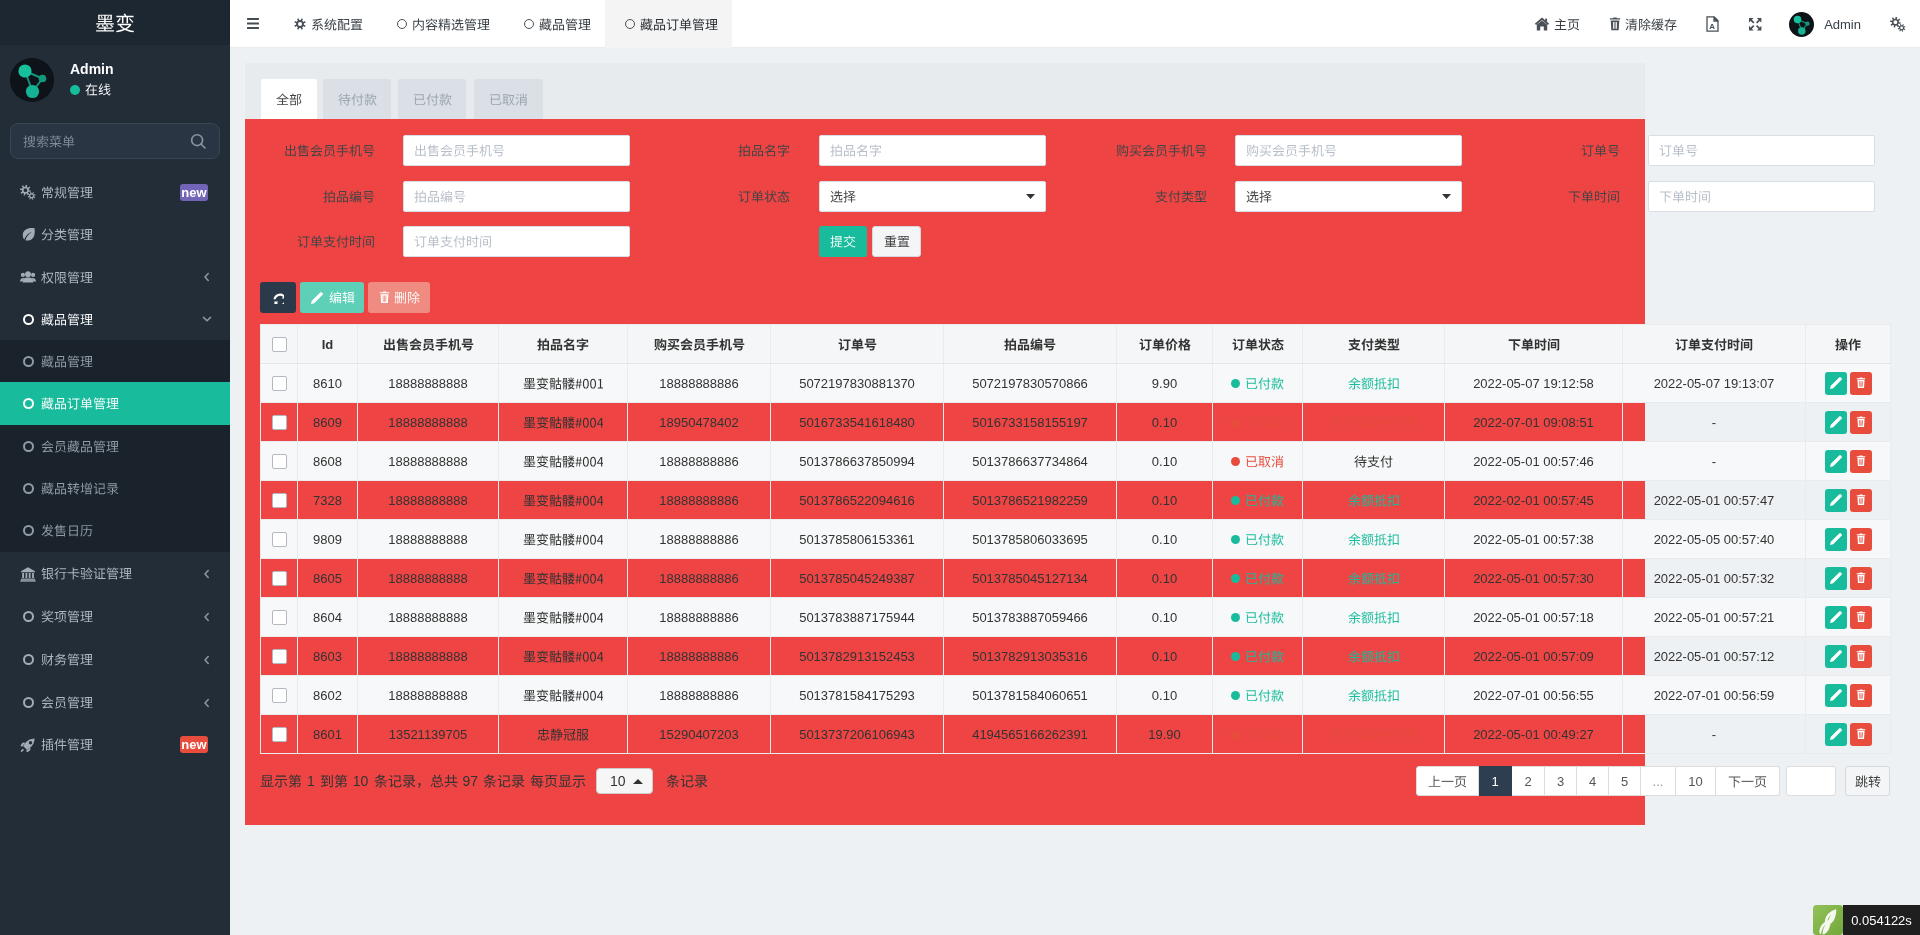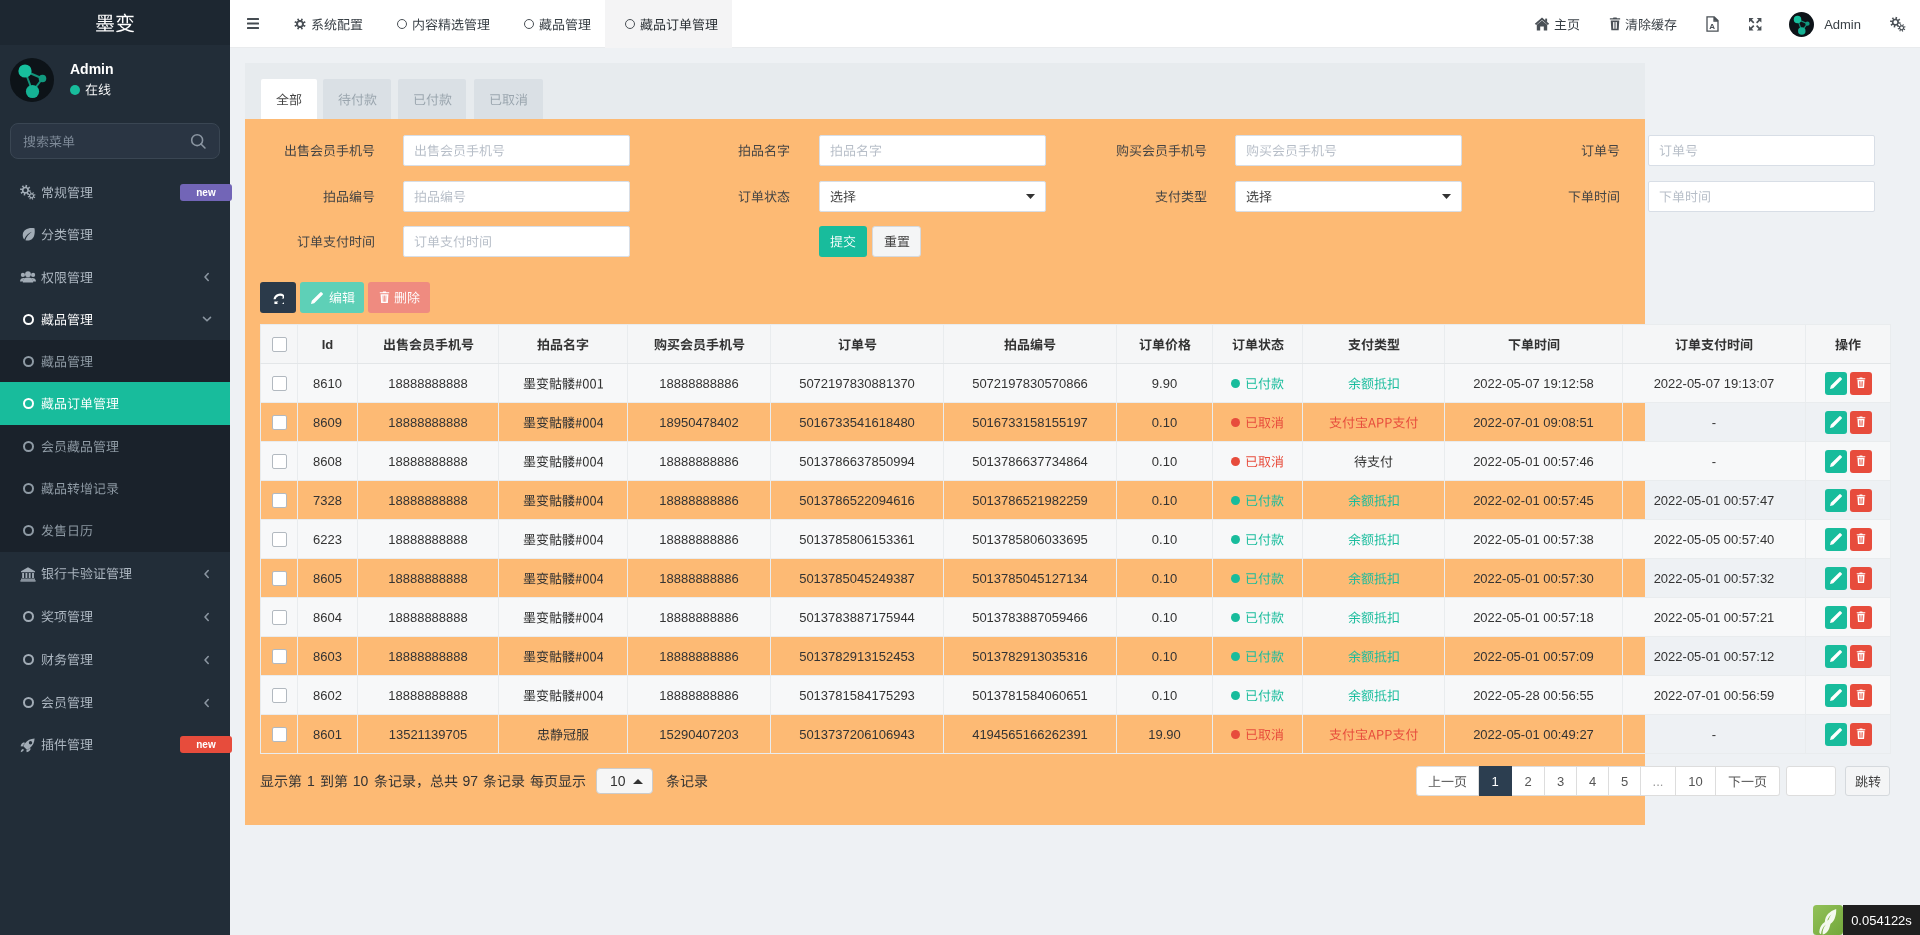--- a/index.html
+++ b/index.html
@@ -6,25 +6,25 @@
 .abs{position:absolute}
 .flex{display:flex;align-items:center}
 .sidebar{position:absolute;left:0;top:0;width:230px;height:935px;background:#222d38}
 .logo{height:45px;background:#1d2731;display:flex;align-items:center;justify-content:center}
 .search{position:absolute;left:10px;top:123px;width:210px;height:36px;background:#2a3543;border:1px solid #3a4653;border-radius:8px;display:flex;align-items:center;padding:0 12px}
 .mrow{position:absolute;left:0;right:0;display:flex;align-items:center}
 .mico{position:absolute;left:20px;width:16px;display:flex;justify-content:center}
 .mtxt{position:absolute;left:41px}
 .mchev{position:absolute;right:18px}
 .ring{display:block;border-radius:50%}
-.badge{position:absolute;left:180px;width:52px;height:17px;border-radius:3px;color:#fff;font-weight:bold;font-size:10px;display:flex;align-items:center;justify-content:center}
+.badge{position:absolute;left:180px;width:28px;height:17px;border-radius:3px;color:#fff;font-weight:bold;font-size:13px;display:flex;align-items:center;justify-content:center}
 .navbar{position:absolute;left:230px;top:0;width:1690px;height:48px;background:#fff;border-bottom:1px solid #e9ebed}
 .ntab{height:48px;display:flex;align-items:center;padding:0 14px 0 20px;color:#383f45}
 .ntab .ic{margin-right:5px;display:flex}
-.panel{position:absolute;left:245px;top:63px;width:1400px;height:762px;background:#fdba74}
+.panel{position:absolute;left:245px;top:63px;width:1400px;height:762px;background:#ef4444}
 .tabstrip{position:absolute;left:0;top:0;width:100%;height:56px;background:#e7ebee}
 .ptab{position:absolute;bottom:0;height:40px;display:flex;align-items:center;justify-content:center;border-radius:2px 2px 0 0}
 .inp{position:absolute;height:31px;border:1px solid #d8dee6;border-radius:2px;background:#fff;display:flex;align-items:center;padding:0 10px}
 .lbl{position:absolute;height:31px;display:flex;align-items:center;justify-content:flex-end;color:#444}
 .btn{position:absolute;height:31px;border-radius:3px;display:flex;align-items:center;justify-content:center;color:#fff}
 table.bt{border-collapse:collapse;table-layout:fixed;width:1630px}
 table.bt td,table.bt th{border:1px solid #e9ecee;height:39px;text-align:center;vertical-align:middle;color:#333;font-weight:normal;padding:0;overflow:hidden}
 table.bt thead th{background:#f5f6f7;border-bottom:1px solid #e3e6e8}
 table.bt tbody tr:nth-child(odd) td{background:#f7f8f9}
 table.bt .cjk svg{margin:0 auto}
@@ -1297,21 +1297,21 @@
                 </svg>
               </span><span class="abtn" style="background:#e74c3c;margin-left:3px">
                 <svg width="10" height="11.4" viewBox="0 0 14 16" style="display:block">
                   <path d="M4.6 1.6 L5.2 0.6 L8.8 0.6 L9.4 1.6 L13 1.6 L13 3 L1 3 L1 1.6 Z" fill="#fff"></path>
                   <path d="M2 4 L12 4 L11.3 15.4 L2.7 15.4 Z M4.6 5.8 L4.9 13.6 L5.9 13.6 L5.6 5.8 Z M6.5 5.8 L6.5 13.6 L7.5 13.6 L7.5 5.8 Z M8.4 5.8 L8.1 13.6 L9.1 13.6 L9.4 5.8 Z" fill="#fff" fill-rule="evenodd"></path>
                 </svg>
               </span></td>
           </tr>
           <tr>
             <td><span class="cb"></span></td>
-            <td>6223</td>
+            <td>9809</td>
             <td>18888888888</td>
             <td class="cjk">
               <svg width="80.9" height="13" viewBox="0 -880 6220 1000" fill="#333333" style="display:block">
                 <g transform="scale(1,-1)">
                   <use href="#r58a8" x="0"></use>
                   <use href="#r53d8" x="1000"></use>
                   <use href="#r9ab7" x="2000"></use>
                   <use href="#r9ac5" x="3000"></use>
                   <use href="#r23" x="4000"></use>
                   <use href="#r30" x="4555"></use>
@@ -1567,21 +1567,21 @@
             <td class="cjk">
               <svg width="52.0" height="13" viewBox="0 -880 4000 1000" fill="#18bc9c" style="display:block">
                 <g transform="scale(1,-1)">
                   <use href="#r4f59" x="0"></use>
                   <use href="#r989d" x="1000"></use>
                   <use href="#r62b5" x="2000"></use>
                   <use href="#r6263" x="3000"></use>
                 </g>
               </svg>
             </td>
-            <td>2022-05-28 00:56:55</td>
+            <td>2022-07-01 00:56:55</td>
             <td>2022-07-01 00:56:59</td>
             <td><span class="abtn" style="background:#18bc9c">
                 <svg width="16" height="16" viewBox="0 0 16 16" style="display:block">
                   <path d="M2 14 L2.8 10.8 L11.2 2.4 A1.1 1.1 0 0 1 12.8 2.4 L13.6 3.2 A1.1 1.1 0 0 1 13.6 4.8 L5.2 13.2 Z" fill="#fff"></path>
                 </svg>
               </span><span class="abtn" style="background:#e74c3c;margin-left:3px">
                 <svg width="10" height="11.4" viewBox="0 0 14 16" style="display:block">
                   <path d="M4.6 1.6 L5.2 0.6 L8.8 0.6 L9.4 1.6 L13 1.6 L13 3 L1 3 L1 1.6 Z" fill="#fff"></path>
                   <path d="M2 4 L12 4 L11.3 15.4 L2.7 15.4 Z M4.6 5.8 L4.9 13.6 L5.9 13.6 L5.6 5.8 Z M6.5 5.8 L6.5 13.6 L7.5 13.6 L7.5 5.8 Z M8.4 5.8 L8.1 13.6 L9.1 13.6 L9.4 5.8 Z" fill="#fff" fill-rule="evenodd"></path>
                 </svg>

